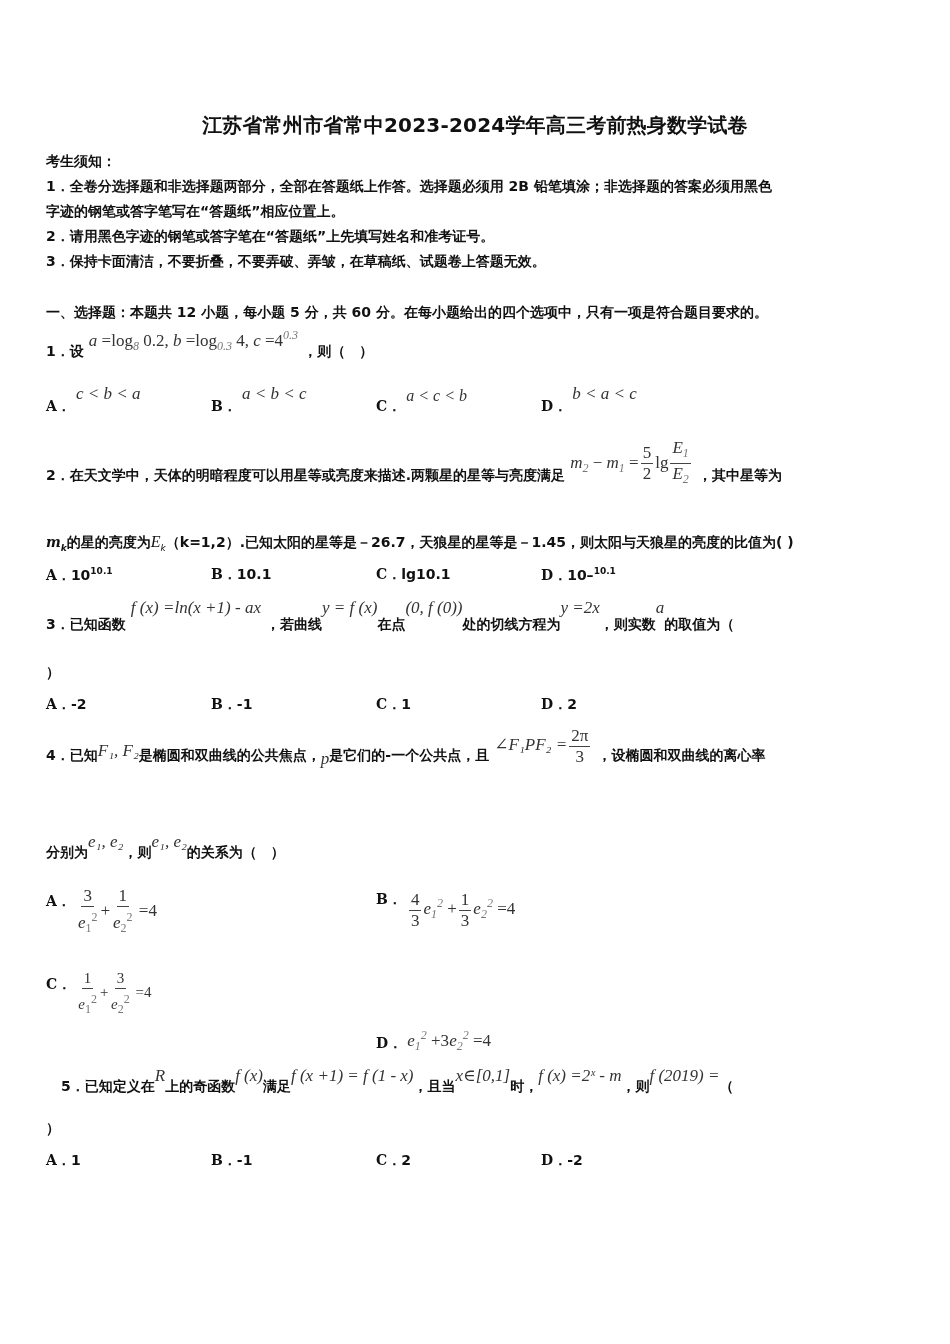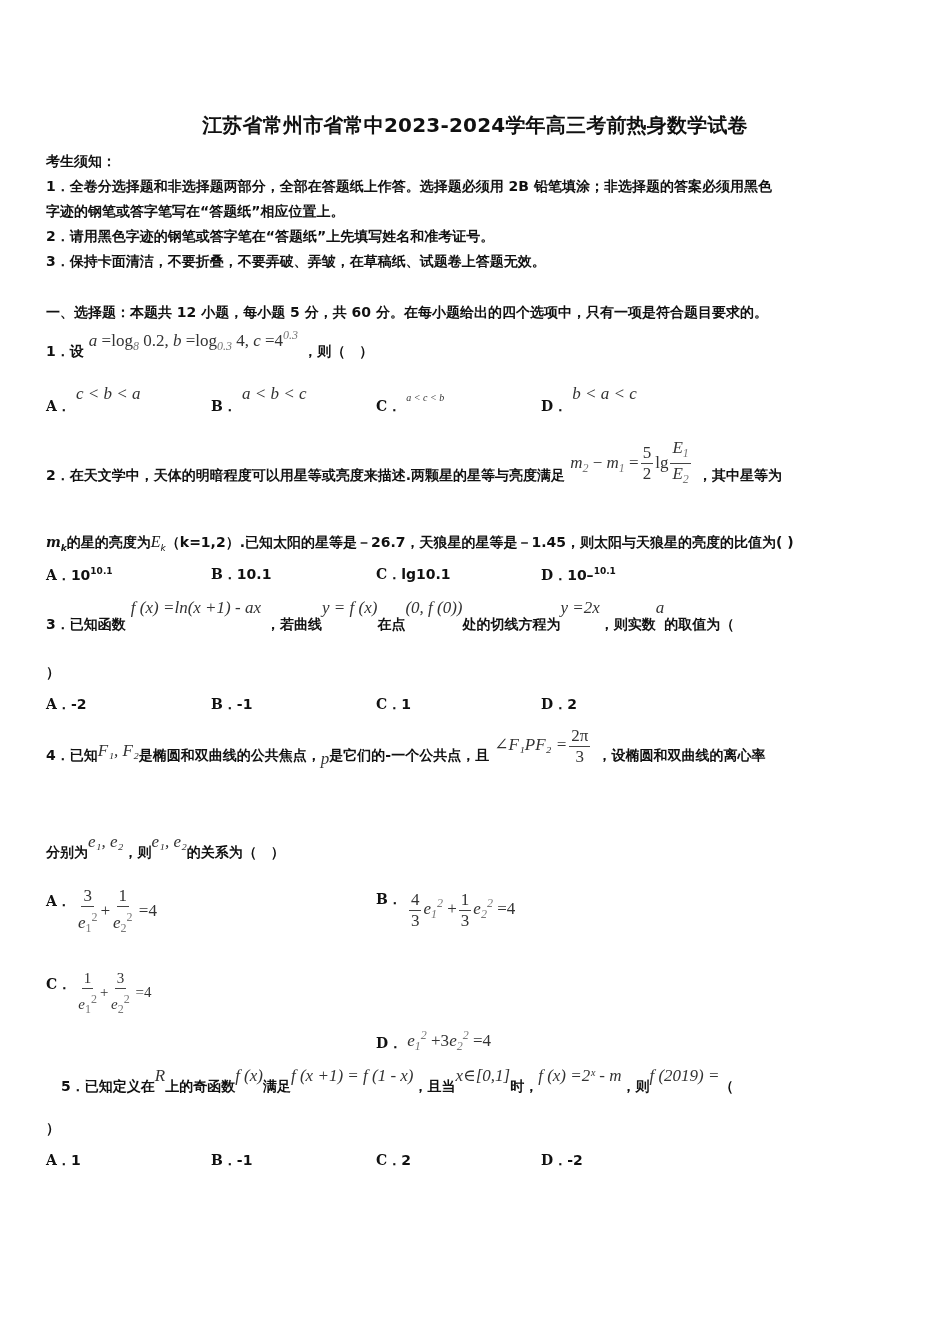--- a/index.html
+++ b/index.html
@@ -47,21 +47,21 @@
 <div class="abs" style="top:384px; left:46px;">
   <span class="opt-label" style="position:relative; top:12px;">A．</span>
   <span class="math">c &lt; b &lt; a</span>
 </div>
 <div class="abs" style="top:384px; left:211px;">
   <span class="opt-label" style="position:relative; top:12px;">B．</span>
   <span class="math">a &lt; b &lt; c</span>
 </div>
 <div class="abs" style="top:386px; left:376px;">
   <span class="opt-label" style="position:relative; top:10px;">C．</span>
-  <span class="math" style="font-size:10px;">a &lt; c &lt; b</span>
+  <span class="math" style="font-size:16px;">a &lt; c &lt; b</span>
 </div>
 <div class="abs" style="top:384px; left:541px;">
   <span class="opt-label" style="position:relative; top:12px;">D．</span>
   <span class="math">b &lt; a &lt; c</span>
 </div>
 
 <div class="abs" style="top:446px; left:46px;">
   <span class="txt" style="position:relative; top:4px;">2．在天文学中，天体的明暗程度可以用星等或亮度来描述.两颗星的星等与亮度满足</span>
   <span class="math" style="position:relative; top:-8px;">m<sub>2</sub> <span class="up">−</span> m<sub>1</sub> <span class="up">=</span><span class="frac up">
         <span class="num">5</span>

